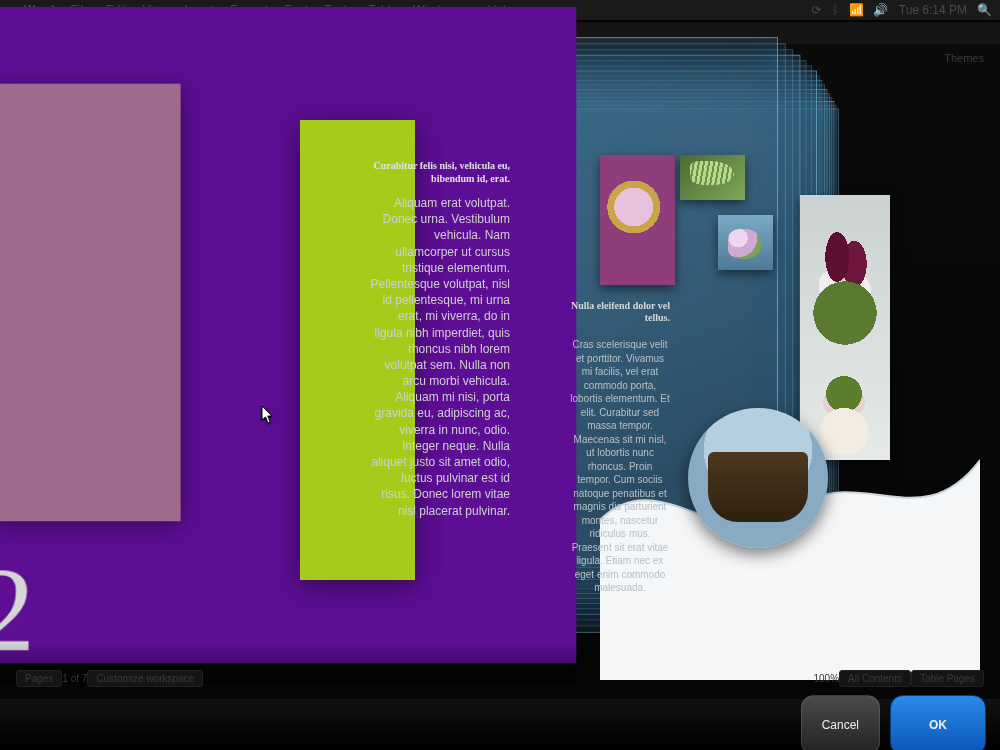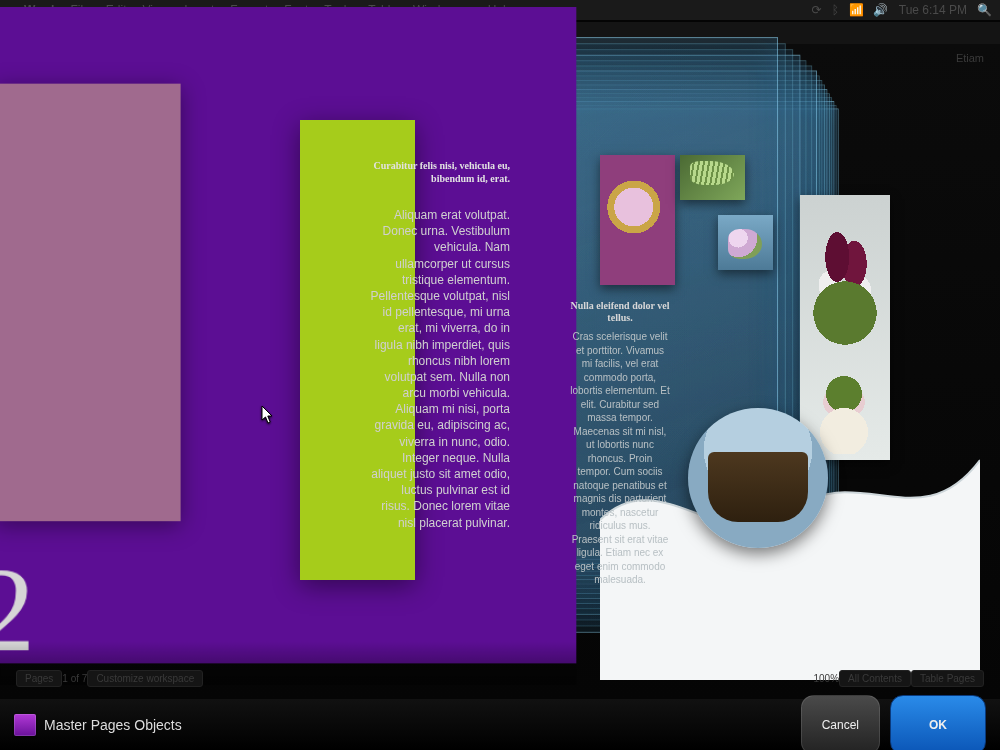--- a/index.html
+++ b/index.html
@@ -32,21 +32,21 @@
   .purple-outer::after { content: ""; position: absolute; bottom: -20px; left: 0; right: 0; height: 40px; background: linear-gradient(to bottom, rgba(0,0,0,0) 0%, rgba(0,0,0,0.5) 100%); }
   .pink-inner { position: absolute; left: 28px; top: 70px; width: 170px; height: 400px; background: #a06a8e; box-shadow: 0 4px 20px rgba(0,0,0,0.4); }
   .page-num { position: absolute; bottom: -15px; left: 10px; font-size: 110px; font-weight: 200; color: #d6d6d6; font-family: Georgia, serif; }
 
   .green-panel { position: absolute; left: 300px; top: 80px; width: 115px; height: 460px; background: #a6cc1b; box-shadow: 0 6px 25px rgba(0,0,0,0.45); }
   .purple-side { position: absolute; left: 410px; top: 60px; width: 25px; height: 500px; background: #5c0e94; }
 
   
   .bodycol { position: absolute; left: 370px; top: 120px; width: 140px; color: #e2e2e2; text-align: right; }
   .bodycol .heading { font-family: Georgia, "Times New Roman", serif; font-size: 28px; font-style: italic; font-weight: 500; margin-bottom: 6px; }
-  .bodycol .sub { font-family: Georgia, serif; font-size: 10px; font-weight: 600; margin-bottom: 22px; line-height: 1.25; }
+  .bodycol .sub { font-family: Georgia, serif; font-size: 10px; font-weight: 600; margin-bottom: 10px; line-height: 1.25; }
   .bodycol .para { font-family: Liberation Sans, sans-serif; font-size: 12px; line-height: 1.35; color: #d0d0d0; }
 
   
   .right-page-base { position: absolute; left: 600px; top: 360px; width: 380px; height: 280px; }
   .wave { position: absolute; inset: 0; }
   .wave svg { width: 100%; height: 100%; display: block; }
 
   .photo { position: absolute; background: #888 center/cover no-repeat; box-shadow: 0 4px 10px rgba(0,0,0,0.5); border: 0; }
   .photo.p1 { left: 600px; top: 115px; width: 75px; height: 130px; background: radial-gradient(circle at 45% 40%, #e8c1dd 0 22%, #caa547 22% 30%, #8f3e7c 30% 100%); }
   .photo.p2 { left: 680px; top: 115px; width: 65px; height: 45px; background: linear-gradient(135deg, #4b6a34, #7fa75a); }
@@ -54,21 +54,21 @@
   .photo.p3 { left: 718px; top: 175px; width: 55px; height: 55px; background: linear-gradient(#7aa9c6, #4d7a97); }
   .photo.p3::after { content: ""; position: absolute; left: 10px; top: 14px; width: 34px; height: 30px; background: radial-gradient(circle at 30% 30%, #eed6ef 0 30%, #cfa9d3 30% 60%, #7f9f58 60% 100%); border-radius: 40% 60% 60% 40%; }
   .photo.tall { left: 800px; top: 155px; width: 90px; height: 265px; background: linear-gradient(#ccd2d1, #e5eae8); }
   .photo.tall::before { content: ""; position: absolute; left: 6px; top: 20px; width: 78px; height: 140px; background: radial-gradient(circle at 50% 70%, #5a7a2f 0 30%, transparent 30%), radial-gradient(ellipse at 40% 30%, #5e0e33 0 18%, transparent 18%), radial-gradient(ellipse at 62% 35%, #70153d 0 18%, transparent 18%), radial-gradient(ellipse at 30% 50%, #efefef 0 14%, transparent 14%), radial-gradient(ellipse at 70% 55%, #efefef 0 14%, transparent 14%); }
   .photo.tall::after { content: ""; position: absolute; left: 10px; bottom: 6px; width: 68px; height: 100px; background: radial-gradient(circle at 50% 78%, #f2ede0 0 24px, transparent 24px), radial-gradient(circle at 50% 40%, #5c7f2e 0 18px, transparent 18px), radial-gradient(circle at 40% 48%, #e8cdd1 0 14px, transparent 14px), radial-gradient(circle at 60% 48%, #e8cdd1 0 14px, transparent 14px); }
   .oval-photo { position: absolute; left: 688px; top: 368px; width: 140px; height: 140px; border-radius: 50%; overflow: hidden; background: radial-gradient(circle at 50% 30%, #b5cfe0 0 45%, #88aac2 45% 100%); box-shadow: 0 6px 16px rgba(0,0,0,0.5); }
   .oval-photo::after { content: ""; position: absolute; left: 20px; bottom: 26px; width: 100px; height: 70px; background: linear-gradient(#4d381f, #2e200f); border-radius: 6px 6px 30px 30px; }
   .oval-photo::before { content: ""; position: absolute; left: 28px; bottom: 54px; width: 84px; height: 40px; background: repeating-linear-gradient(90deg, #cf7e1a 0 5px, #7cab2b 5px 10px, #d64a21 10px 15px); border-radius: 50% 50% 10px 10px / 70% 70% 10px 10px; }
 
   .right-text { position: absolute; left: 570px; top: 260px; width: 100px; color: #d7d7d7; text-align: center; }
-  .right-text .h { font-family: Georgia, serif; font-size: 10px; font-weight: 600; margin-bottom: 6px; line-height: 1.2; }
+  .right-text .h { font-family: Georgia, serif; font-size: 10px; font-weight: 600; margin-bottom: 14px; line-height: 1.2; text-align: right; }
   .right-text .b { font-family: Liberation Sans, sans-serif; font-size: 10px; line-height: 1.35; color: #b8c0c4; }
 
   
   .cursor { position: absolute; left: 261px; top: 365px; width: 14px; height: 20px; pointer-events: none; }
   .cursor svg { width: 100%; height: 100%; filter: drop-shadow(0 1px 1px rgba(0,0,0,0.8)); }
 
   
   .bottombar { position: absolute; left: 0; right: 0; bottom: 0; height: 50px; background: linear-gradient(#111, #000); display: flex; align-items: center; padding: 0 14px; color: #ddd; font-size: 14px; box-shadow: 0 -1px 0 rgba(255,255,255,0.05); }
   .legend { display: flex; align-items: center; gap: 8px; margin-right: 22px; }
   .swatch { width: 22px; height: 22px; border-radius: 2px; box-shadow: inset 0 0 0 1px rgba(255,255,255,0.15), 0 1px 2px rgba(0,0,0,0.6); }
@@ -110,21 +110,21 @@
       <span>ᛒ</span>
       <span>📶</span>
       <span>🔊</span>
       <span>Tue 6:14 PM</span>
       <span>🔍</span>
     </span>
   </div>
 
   <div class="window-title">Document11</div>
   <div class="doc-bg"></div>
-  <div class="themes-btn">Etiam</div>
+  <div class="themes-btn">Themes</div>
 
   <div class="stage">
     <div class="world">
 
       <div class="layer" style="transform: translateZ(-460px) translateX(170px);">
           <div class="pane glass-strong"></div>
         </div>
       <div class="layer" style="transform: translateZ(-430px) translateX(160px);">
           <div class="pane"></div>
         </div>
@@ -218,21 +218,17 @@
     <span class="chip">Pages</span>
     <span>1 of 7</span>
     <span class="chip">Customize workspace</span>
     <span class="spacer"></span>
     <span>100%</span>
     <span class="chip">All Contents</span>
     <span class="chip">Table Pages</span>
   </div>
 
   <div class="bottombar">
-    <div class="legend">
-      <div class="swatch purple"></div>
-      <span>Master Pages Objects</span>
-    </div>
     <div class="spacer"></div>
     <div class="btn cancel">Cancel</div>
     <div class="btn ok">OK</div>
   </div>
 </div>
 
 </body></html>

